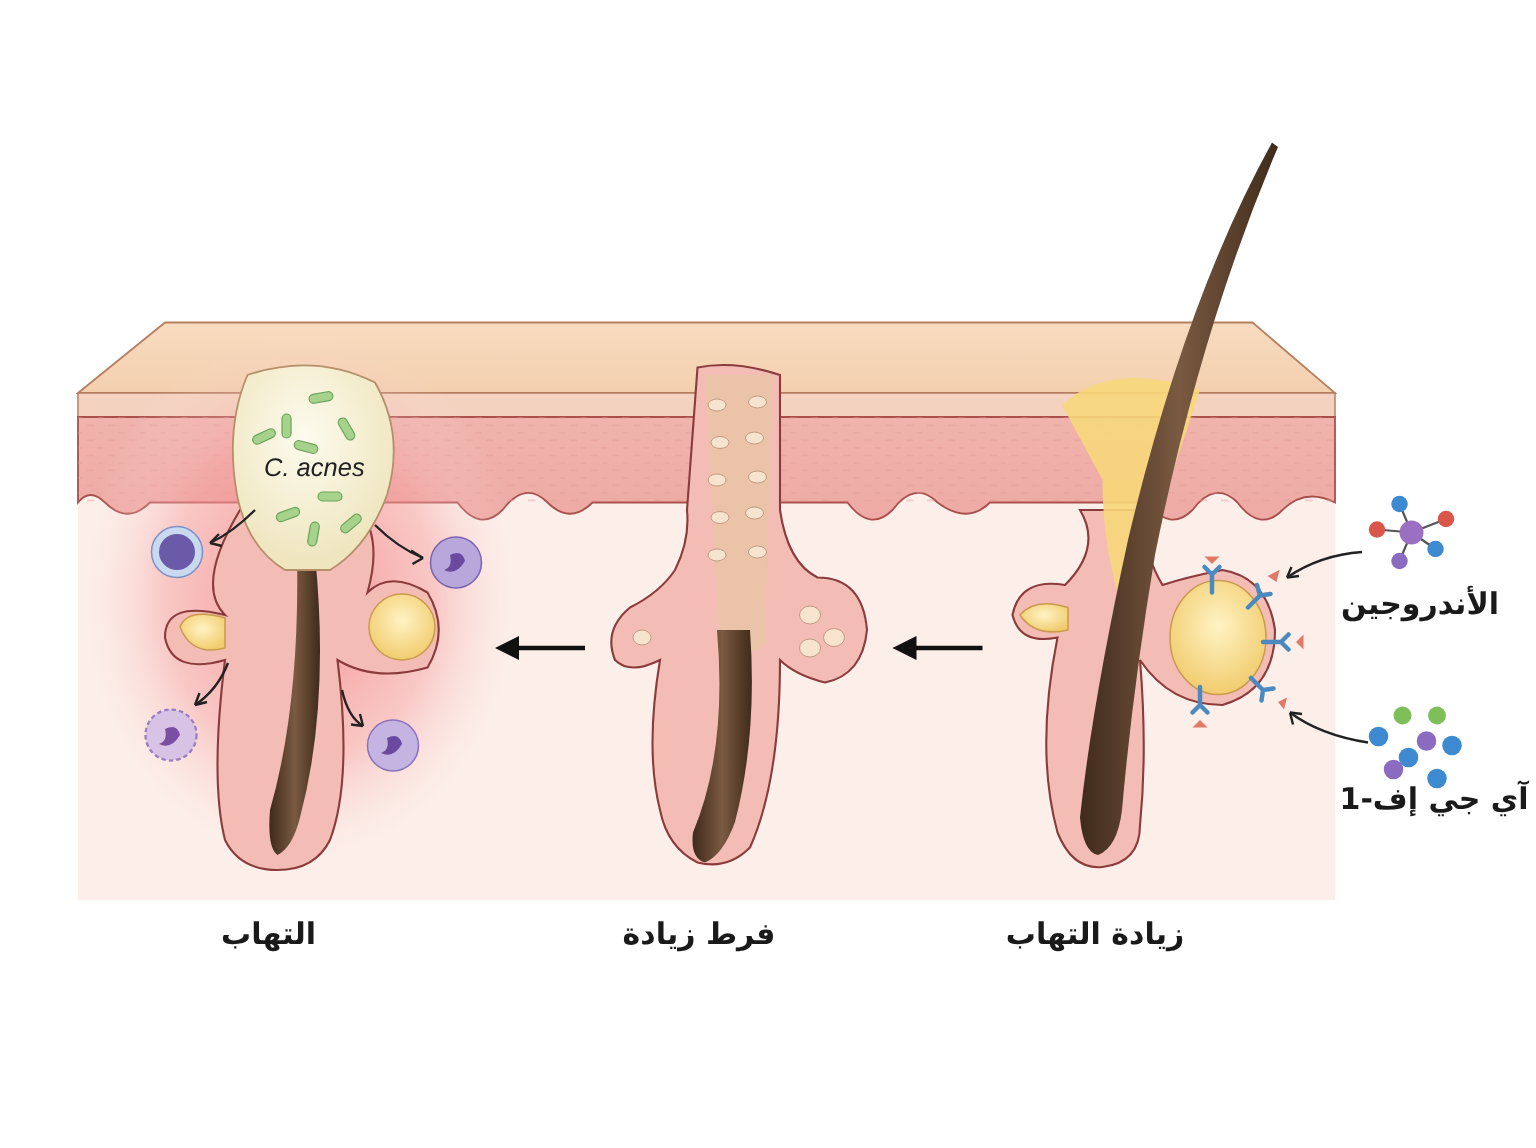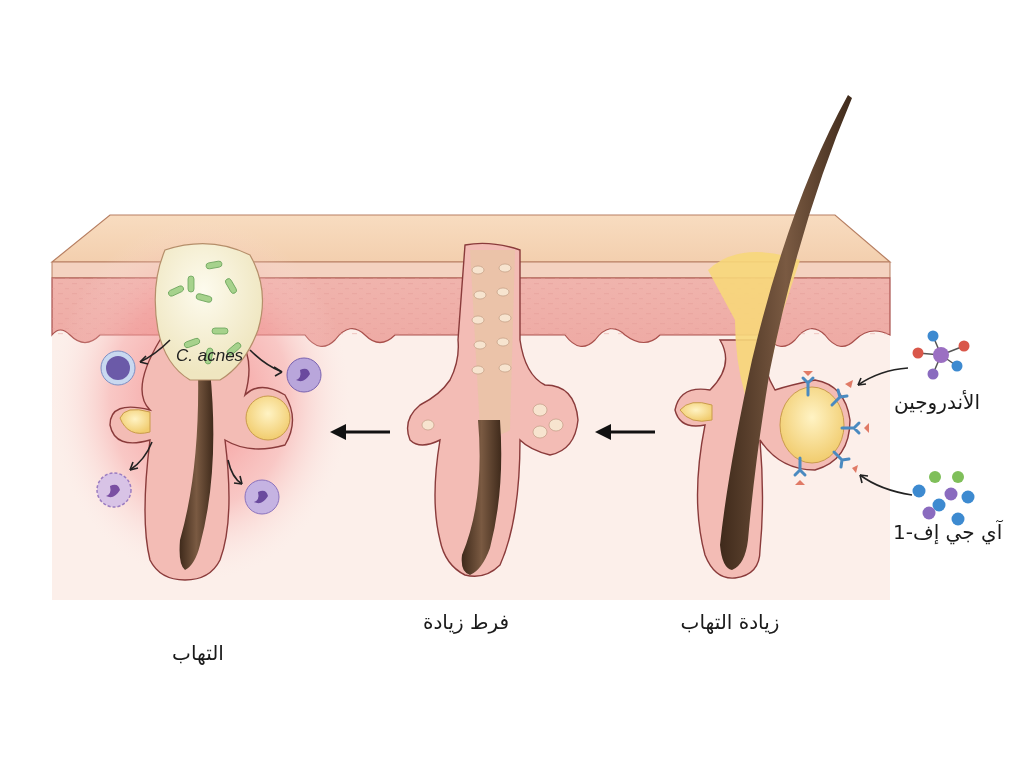--- a/index.html
+++ b/index.html
@@ -1,20 +1,20 @@
 <!DOCTYPE html>
 <html><head>
 <meta charset="utf-8">
 <style>
   html, body { margin:0; padding:0; background:#ffffff; }
   body { width:1024px; height:765px; position:relative; overflow:hidden; font-family:"DejaVu Sans", sans-serif; }
   #stage { position:absolute; left:0; top:0; width:1024px; height:765px; }
-  .label { position:absolute; font-family:"DejaVu Sans", sans-serif; font-weight:normal; color:#1a1a1a; font-size:20px; direction:rtl; white-space:nowrap; }
+  .label { position:absolute; font-family:"DejaVu Sans", sans-serif; font-weight:bold; color:#1a1a1a; font-size:20px; direction:rtl; white-space:nowrap; }
   .stage-label { top:610px; transform:translateX(-50%); }
-  .cacnes { position:absolute; font-family:"Liberation Sans", sans-serif; font-style:italic; font-size:17px; color:#222; left:176px; top:302px;margin-top:44px; }
+  .cacnes { position:absolute; font-family:"Liberation Sans", sans-serif; font-style:italic; font-size:17px; color:#222; left:176px; top:302px; }
 </style>
 </head>
 <body>
 
 <svg id="stage" viewBox="0 0 1024 765" xmlns="http://www.w3.org/2000/svg">
   <defs>
     <linearGradient id="topGrad" x1="0" y1="0" x2="0" y2="1">
       <stop offset="0" stop-color="#f8dcc0"></stop>
       <stop offset="1" stop-color="#f3cfae"></stop>
     </linearGradient>
@@ -188,18 +188,18 @@
   <g>
     <line x1="390" y1="432" x2="342" y2="432" stroke="#111" stroke-width="3"></line>
     <path d="M330 432 l16 -8 l0 16 Z" fill="#111"></path>
     <line x1="655" y1="432" x2="607" y2="432" stroke="#111" stroke-width="3"></line>
     <path d="M595 432 l16 -8 l0 16 Z" fill="#111"></path>
   </g>
 </svg>
 
 <div class="cacnes">C. acnes</div>
 
-<div class="label stage-label" style="left:198px;margin-top:31px;">التهاب</div>
+<div class="label stage-label" style="left:179px;">التهاب</div>
 <div class="label stage-label" style="left:466px;">فرط زيادة</div>
 <div class="label stage-label" style="left:730px;">زيادة التهاب</div>
 
 <div class="label" style="left:894px; top:390px;">الأندروجين</div>
 <div class="label" style="left:893px; top:520px;">آي جي إف-1</div>
 
 </body></html>

